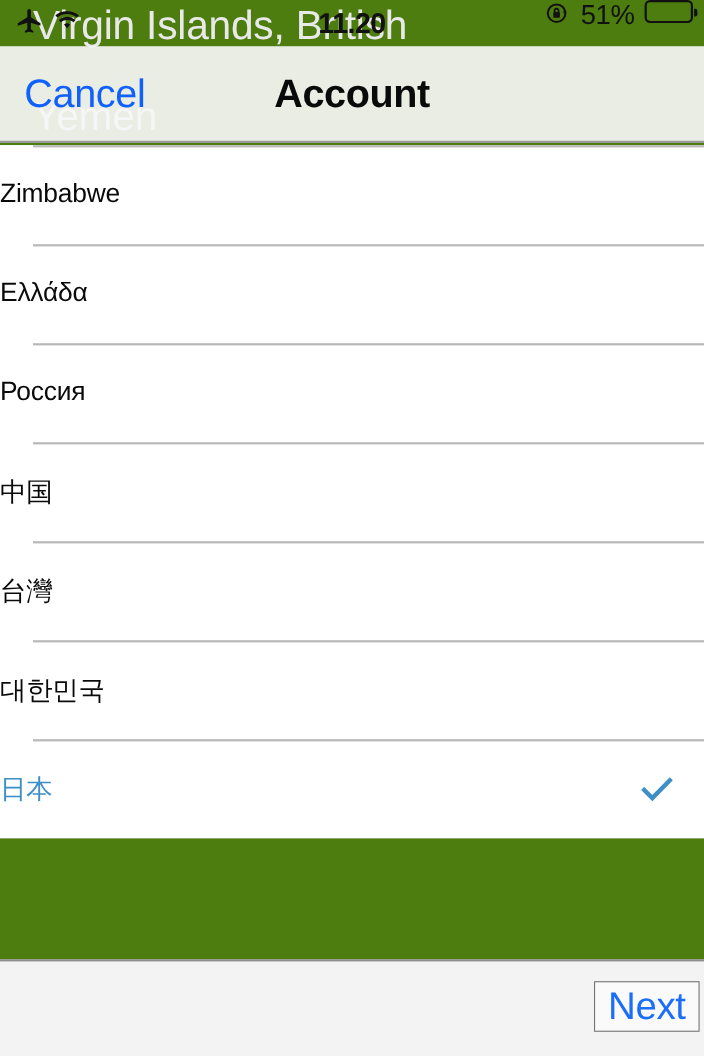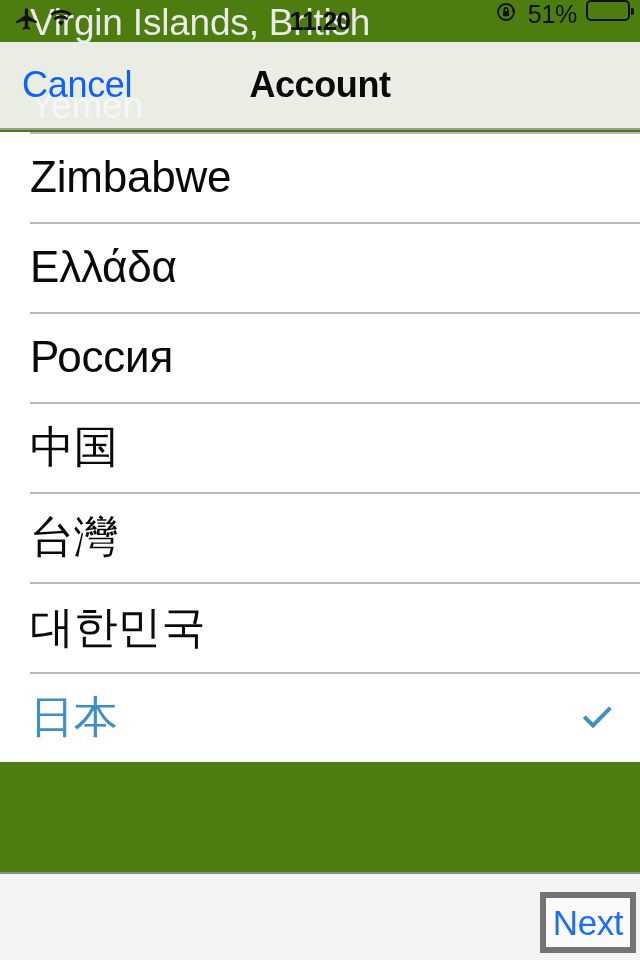--- a/index.html
+++ b/index.html
@@ -161,22 +161,21 @@
   .row:before {
     content: "";
     position: absolute;
     left: 30px;
     right: 0;
     top: 0;
     height: 2px;
     background: #b8b8b8;
   }
   .row-label {
-    margin-left: 30px;
-    font-size: 44px;
+    font-size: 24px;
     color: #0a0a0a;
     letter-spacing: -0.2px;
   }
   .row.selected .row-label {
     color: #3d8fc6;
   }
   .row-check {
     position: absolute;
     right: 26px;
     top: 50%;
@@ -199,22 +198,22 @@
     background: #f3f3f3;
     border-top: 2px solid #8d8d8d;
     box-sizing: border-box;
     z-index: 5;
   }
   .next-wrap {
     position: absolute;
     left: 540px;
     top: 18px;
     width: 96px;
-    height: 61px;
-    border: 6px solid #737373;
+    height: 46px;
+    border: 1px solid #737373;
     box-sizing: border-box;
     background: #fafafa;
   }
   .next-btn {
     width: 100%;
     height: 100%;
     display: flex;
     align-items: center;
     justify-content: center;
     font-size: 35px;

